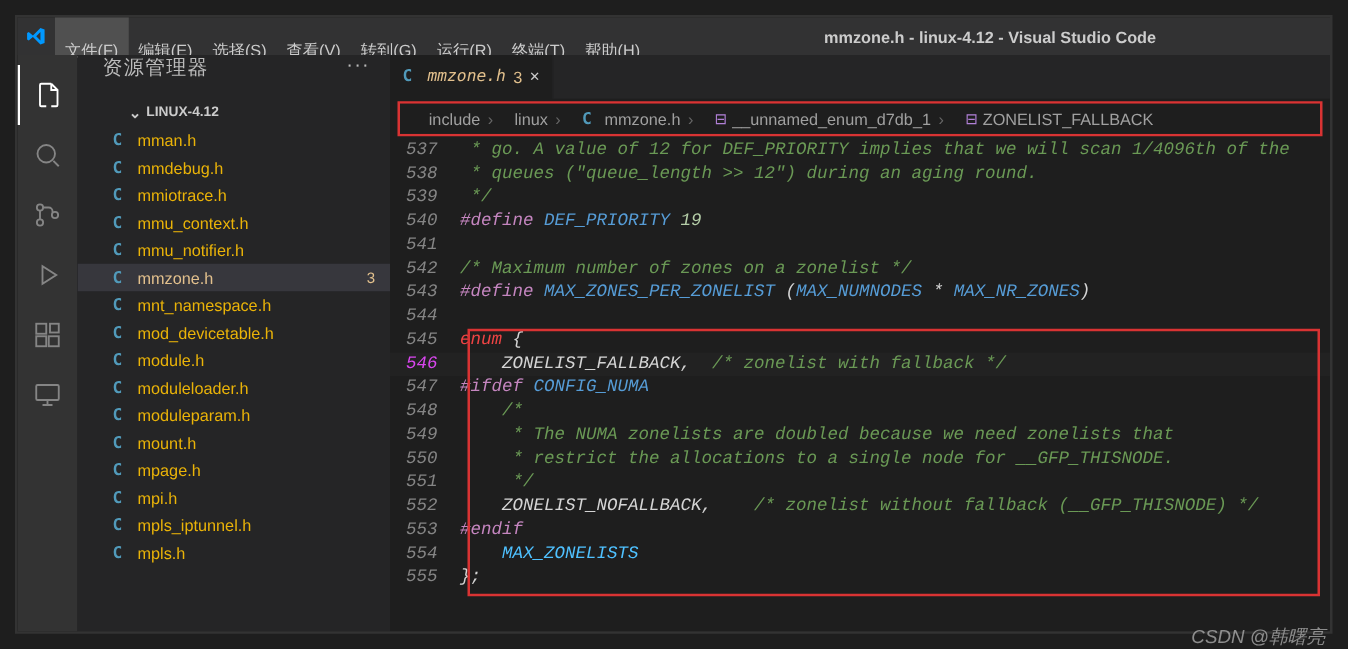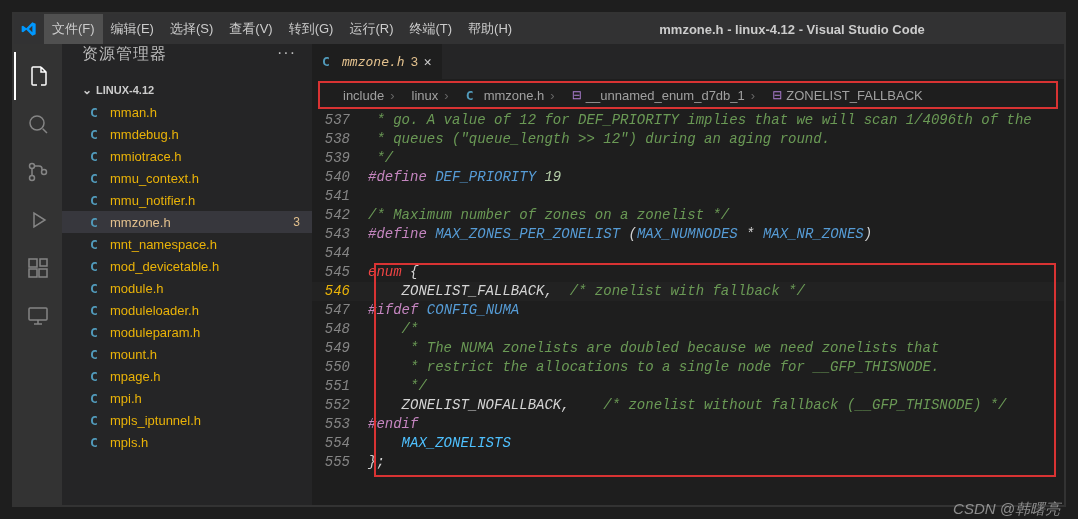--- a/index.html
+++ b/index.html
@@ -5,34 +5,34 @@
 * { margin: 0; padding: 0; box-sizing: border-box; }
 body { font-family: "Segoe UI", sans-serif; background: #1e1e1e; color: #cccccc; font-size: 13px; width: 1078px; height: 519px; overflow: hidden; position: relative; }
 
 .outer-border { position: absolute; top: 12px; left: 12px; right: 12px; bottom: 12px; border: 2px solid #333; background: #1e1e1e; display: flex; flex-direction: column; }
 .red-box { border: 2px solid #d93333; }
 
 .titlebar { height: 30px; background: #323233; display: flex; align-items: center; }
 .vs-logo { width: 30px; display: flex; justify-content: center; align-items: center; }
 .vs-logo svg { width: 16px; height: 16px; }
 .menu { display: flex; }
-.menu-item { padding: 0 8px; height: 30px; line-height: 30px; cursor: pointer; }
+.menu-item { padding: 12px 8px; height: 30px; line-height: 30px; cursor: pointer; }
 .menu-item.active { background: #505050; }
 .title-text { flex: 1; text-align: center; color: #cccccc; font-weight: bold; }
 
 .main { flex: 1; display: flex; overflow: hidden; }
 
 .activitybar { width: 48px; background: #333333; display: flex; flex-direction: column; align-items: center; padding-top: 8px; }
 .activity-icon { width: 48px; height: 48px; display: flex; align-items: center; justify-content: center; color: #858585; cursor: pointer; }
 .activity-icon.active { color: #ffffff; border-left: 2px solid #fff; }
 .activity-icon svg { width: 24px; height: 24px; }
 
 .sidebar { width: 250px; background: #252526; display: flex; flex-direction: column; }
 .sidebar-header { height: 35px; display: flex; align-items: flex-start; justify-content: space-between; padding: 0 16px 0 20px; font-size: 16px; color: #bbbbbb; letter-spacing: 1px; }
-.sidebar-section { height: 22px; display: flex; align-items: center; padding-left: 16px; font-size: 11px; font-weight: bold; cursor: pointer; }
+.sidebar-section { height: 22px; display: flex; align-items: center; padding-left: 16px; font-size: 11px; font-weight: bold; cursor: pointer; margin-left: 21px; }
 .sidebar-section::before { content: "⌄"; margin: 0 4px; font-size: 12px; }
 .file-list { flex: 1; overflow: hidden; }
 .file-item { height: 22px; display: flex; align-items: center; padding-left: 28px; cursor: pointer; gap: 6px; }
 .file-item.active { background: #37373d; }
 .file-badge { margin-left: auto; margin-right: 12px; color: #e2c08d; font-size: 12px; }
 .c-icon { color: #519aba; font-weight: bold; font-family: monospace; width: 14px; }
 .file-name { color: #eab308; }
 .file-item.active .file-name { color: #e2c08d; }
 
 .editor-area { flex: 1; display: flex; flex-direction: column; background: #1e1e1e; overflow: hidden; }
@@ -45,21 +45,21 @@
 .breadcrumb-wrap { margin: 2px 6px 0 6px; }
 .breadcrumb { height: 24px; display: flex; align-items: center; padding: 0 12px; gap: 4px; font-size: 13px; background: #1e1e1e; }
 .bc-item { display: flex; align-items: center; gap: 4px; color: #a0a0a0; cursor: pointer; padding-left: 11px; }
 .bc-sep { color: #666; margin: 0 2px; }
 .sym-icon { color: #b180d7; font-size: 12px; }
 
 .code-area { flex: 1; overflow: hidden; position: relative; font-family: Consolas, "Courier New", monospace; font-size: 14px; line-height: 19px; font-style: italic; }
 .code-lines { padding-top: 2px; }
 .code-line { display: flex; }
 .line-no { width: 56px; text-align: right; padding-right: 18px; color: #858585; user-select: none; }
-.line-no.active { color: #eab308; }
+.line-no.active { color: #d946ef; }
 .code-txt { flex: 1; white-space: pre; }
 .code-line.current { background: rgba(255,255,255,0.02); }
 
 .watermark { position: absolute; right: 18px; bottom: 0; color: #c8c8c8; font-size: 15px; font-style: italic; opacity: 0.65; font-family: sans-serif; }
 
 
 .tk-comment { color: #6a9955; }
 .tk-keyword { color: #c586c0; text-align: center; }
 .tk-define { color: #ef4444; }
 .tk-macro { color: #569cd6; }

